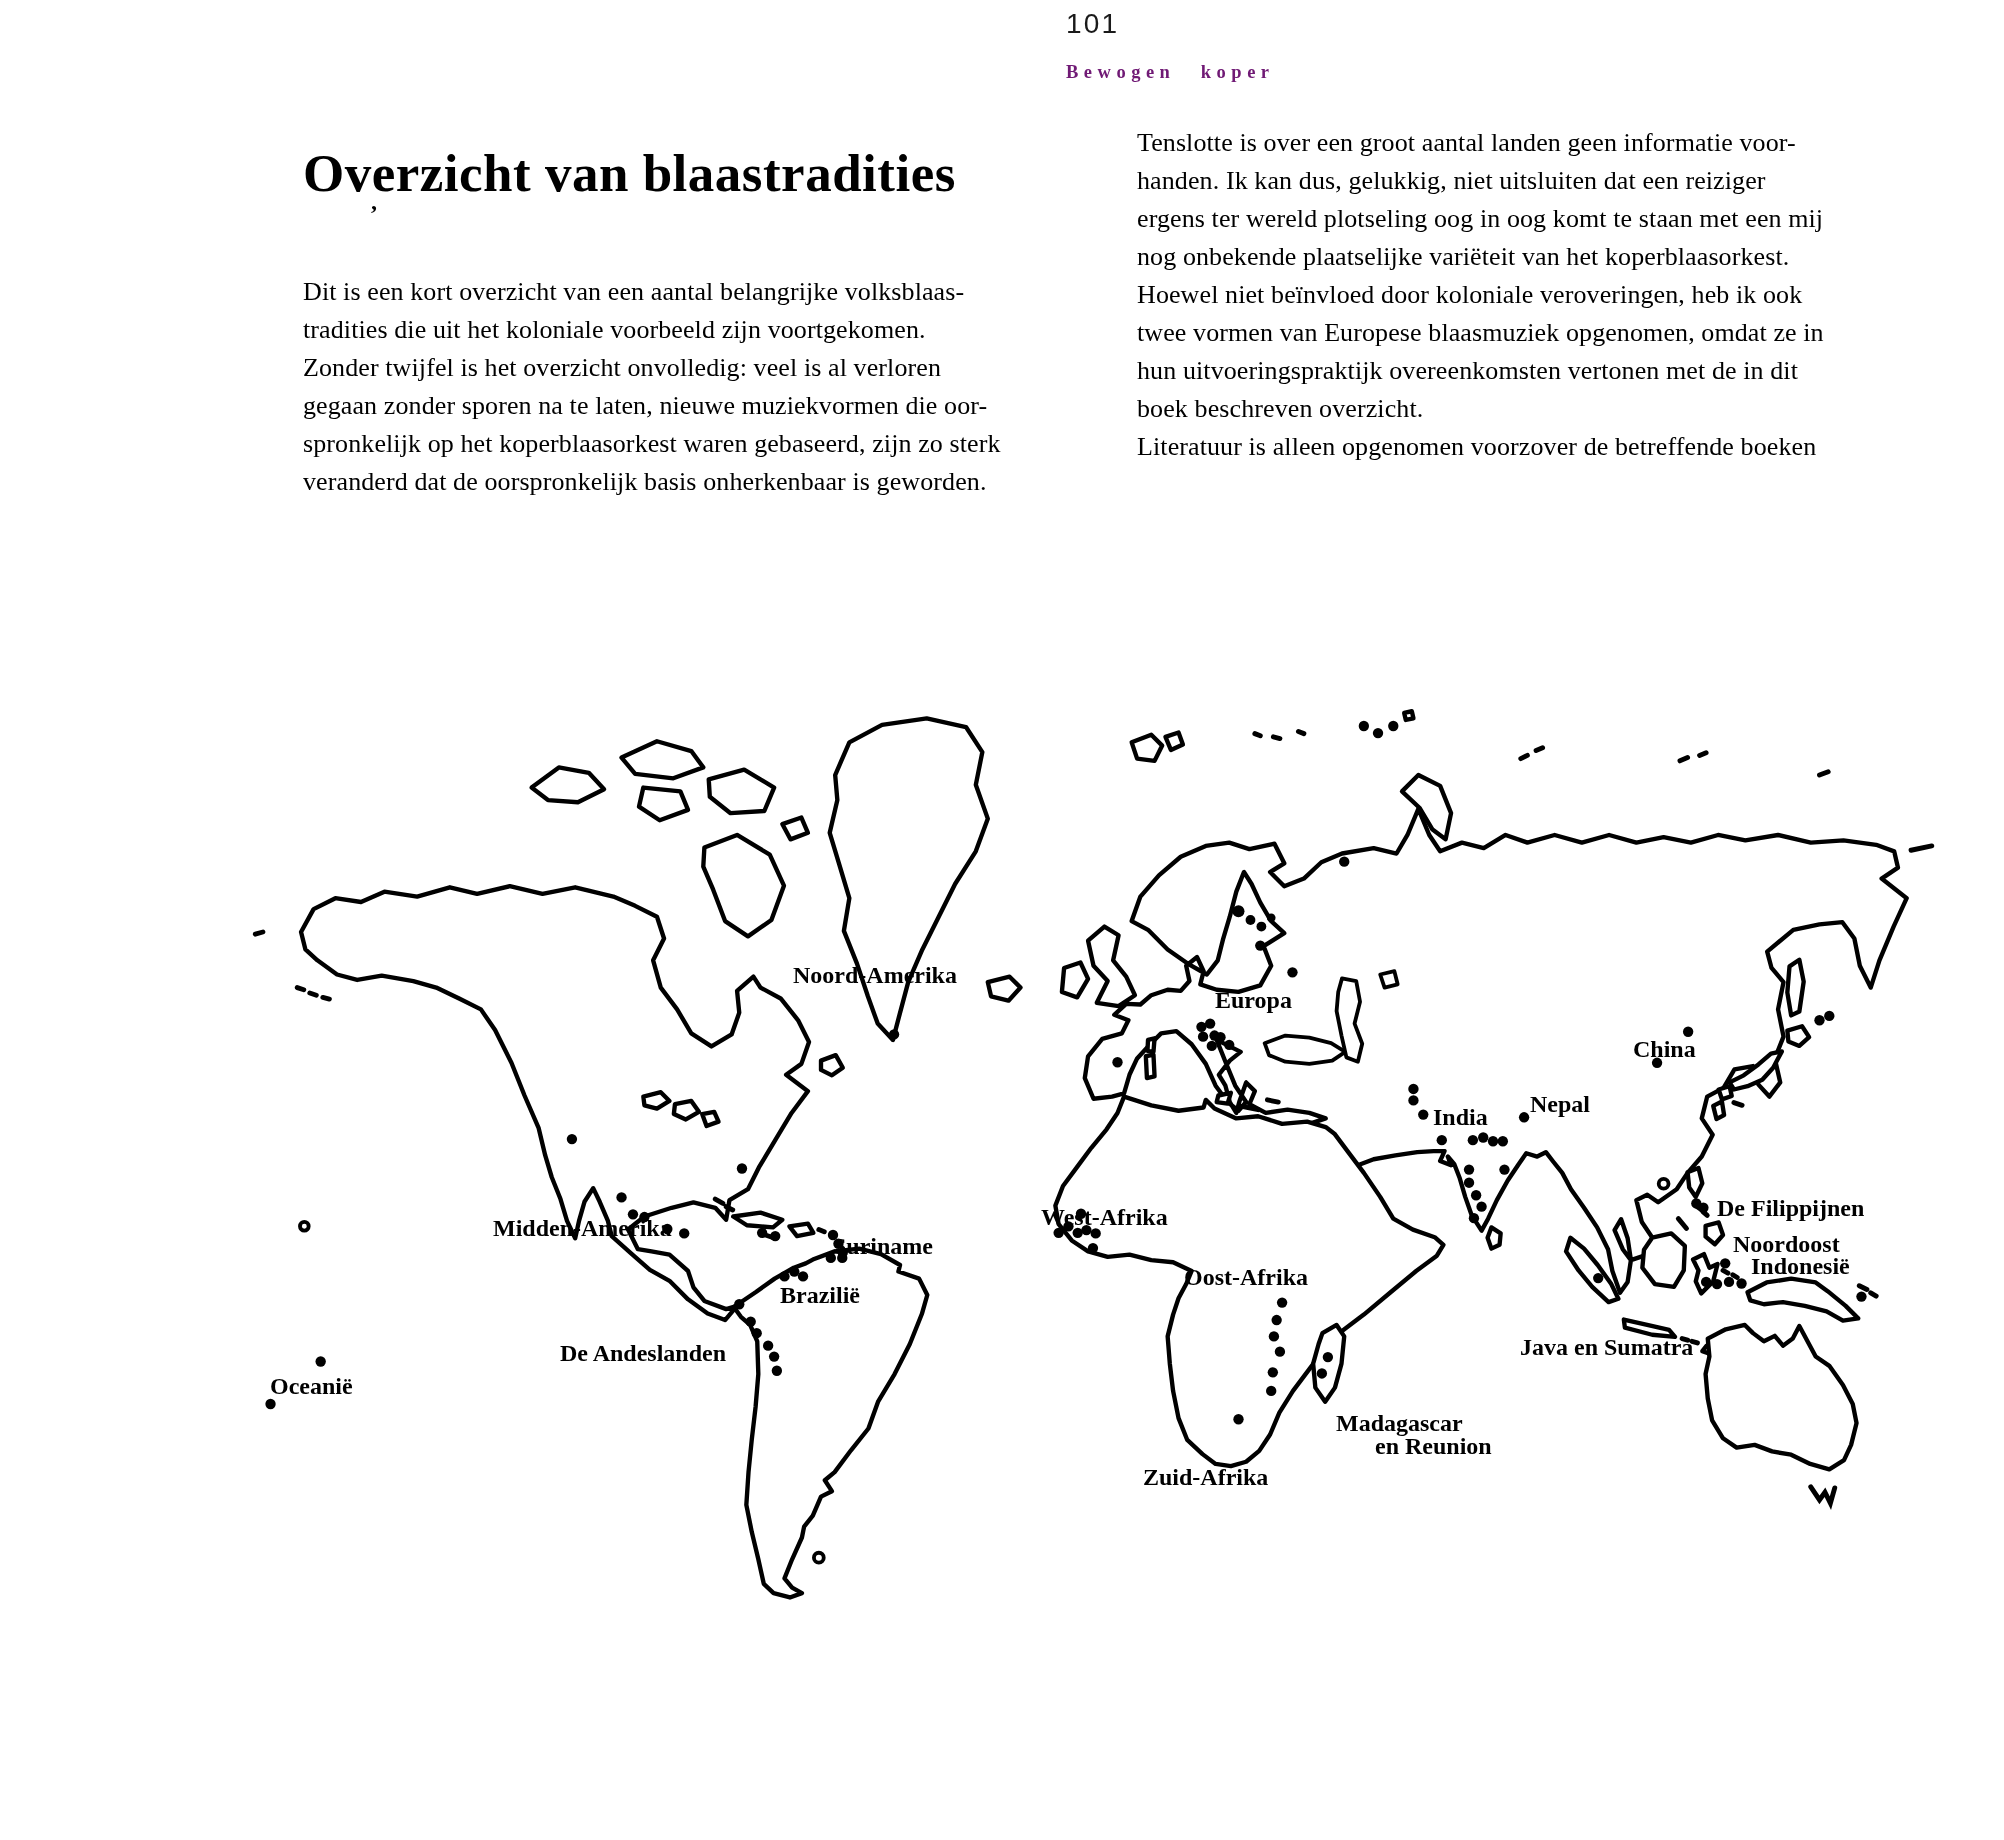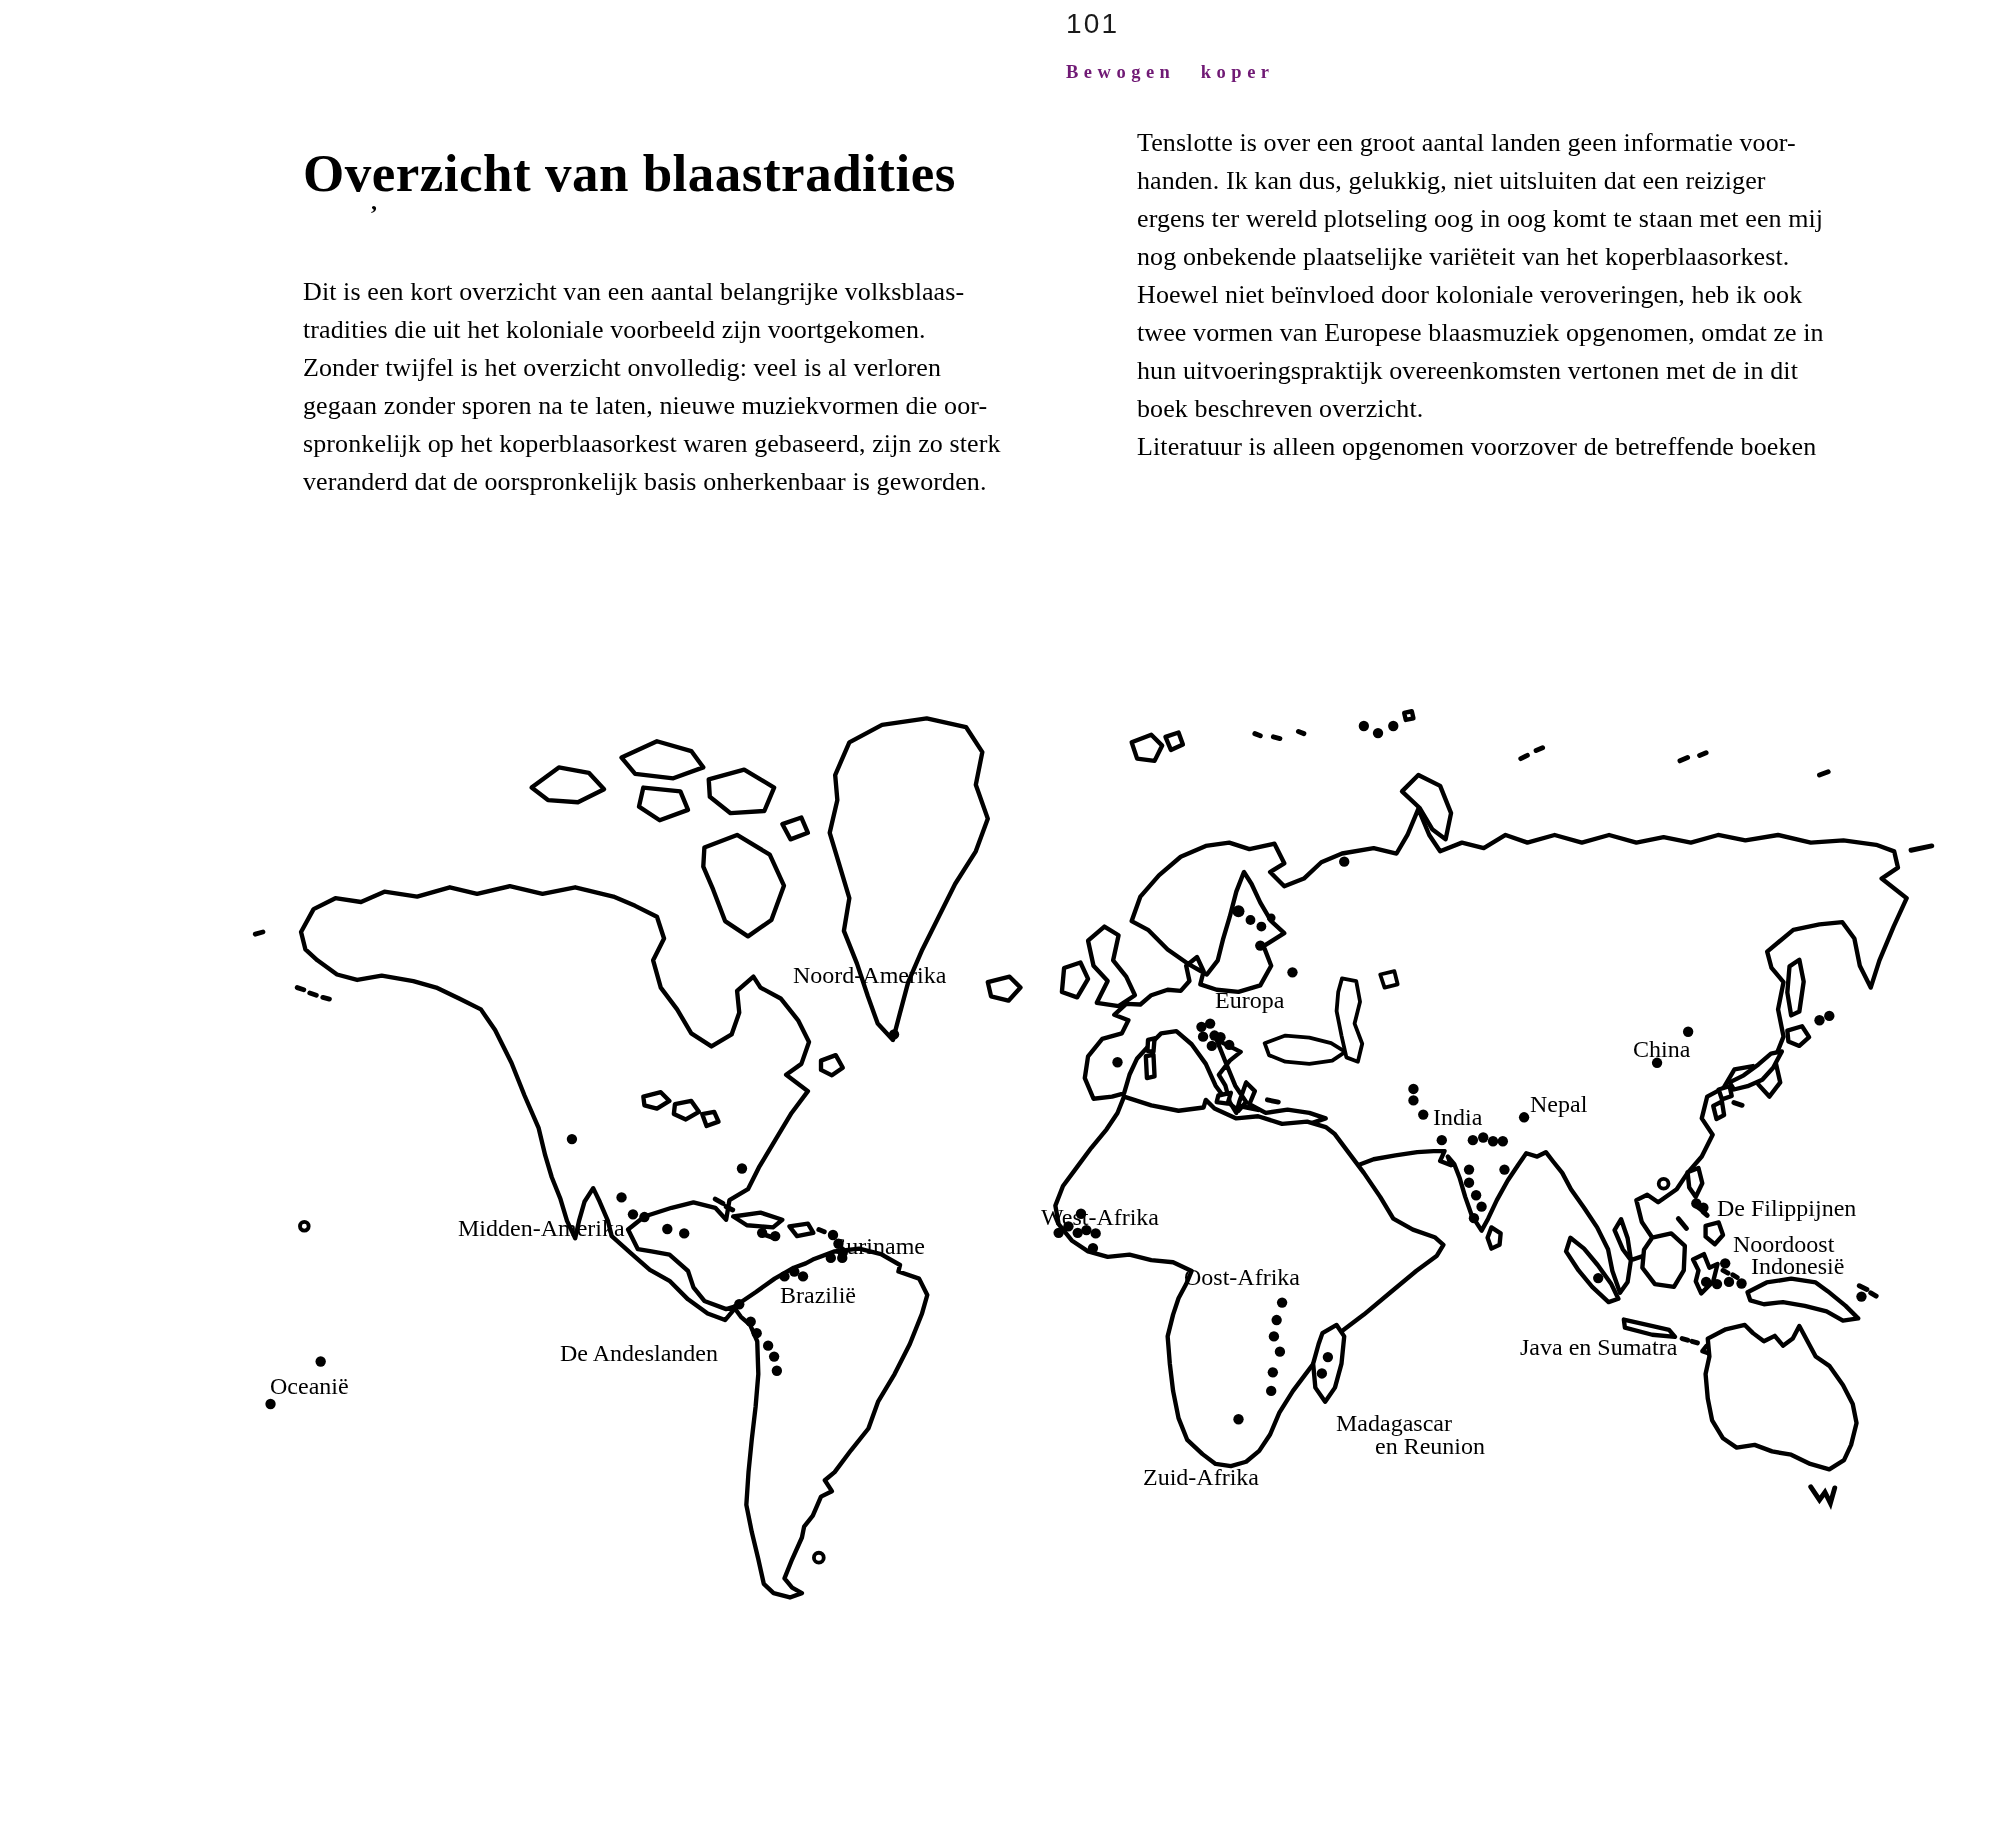--- a/index.html
+++ b/index.html
@@ -14,21 +14,21 @@
     position:absolute;left:303px;top:107px;font-size:53px;font-weight:700;
     letter-spacing:0.5px;white-space:nowrap;
   }
   #stray-mark{position:absolute;left:371px;top:188px;font-size:24px;font-weight:700;}
   .column{position:absolute;font-size:26px;line-height:38px;letter-spacing:0.1px;}
   #left-column{left:303px;top:273px;width:807px;}
   #right-column{left:1137px;top:124px;width:818px;}
   .text-line{white-space:nowrap;}
   #map{position:absolute;left:0;top:0;width:2005px;height:1840px;}
   .map-label{
-    position:absolute;font-size:24px;font-weight:400;white-space:nowrap;color:#000;
+    position:absolute;font-size:24px;font-weight:700;white-space:nowrap;color:#000;
     font-family:"Liberation Serif",serif;
   }
   svg .land{fill:#ffffff;stroke:#000;stroke-width:8;stroke-linejoin:round;stroke-linecap:round;}
   svg .sea{fill:#ffffff;stroke:#000;stroke-width:7;stroke-linejoin:round;}
   svg .mark{fill:none;stroke:#000;stroke-width:9;stroke-linecap:round;}
   svg .blob{fill:#000;stroke:none;}
 </style>
 </head>
 <body>
 
@@ -252,19 +252,19 @@
       <div class="map-label" style="left: 1041px; top: 1204px;">West-Afrika</div>
       <div class="map-label" style="left: 1184px; top: 1264px;">Oost-Afrika</div>
       <div class="map-label" style="left: 1717px; top: 1195px;">De Filippijnen</div>
       <div class="map-label" style="left: 1733px; top: 1231px;">Noordoost</div>
       <div class="map-label" style="left: 1740px; top: 1253px; margin-left: 11px;">Indonesië</div>
       <div class="map-label" style="left: 1520px; top: 1334px;">Java en Sumatra</div>
       <div class="map-label" style="left: 1336px; top: 1410px;">Madagascar</div>
       <div class="map-label" style="left: 1375px; top: 1433px;">en Reunion</div>
       <div class="map-label" style="left: 1143px; top: 1464px;">Zuid-Afrika</div>
       <div class="map-label" style="left: 270px; top: 1373px;">Oceanië</div>
-      <div class="map-label" style="left: 458px; top: 1215px; text-align: center;">Midden-Amerika</div>
+      <div class="map-label" style="left: 493px; top: 1215px; text-align: center;">Midden-Amerika</div>
       <div class="map-label" style="left: 833px; top: 1233px;">Suriname</div>
       <div class="map-label" style="left: 780px; top: 1282px;">Brazilië</div>
       <div class="map-label" style="left: 560px; top: 1340px;">De Andeslanden</div>
     </div>
 </div>
 
 
 </body></html>

